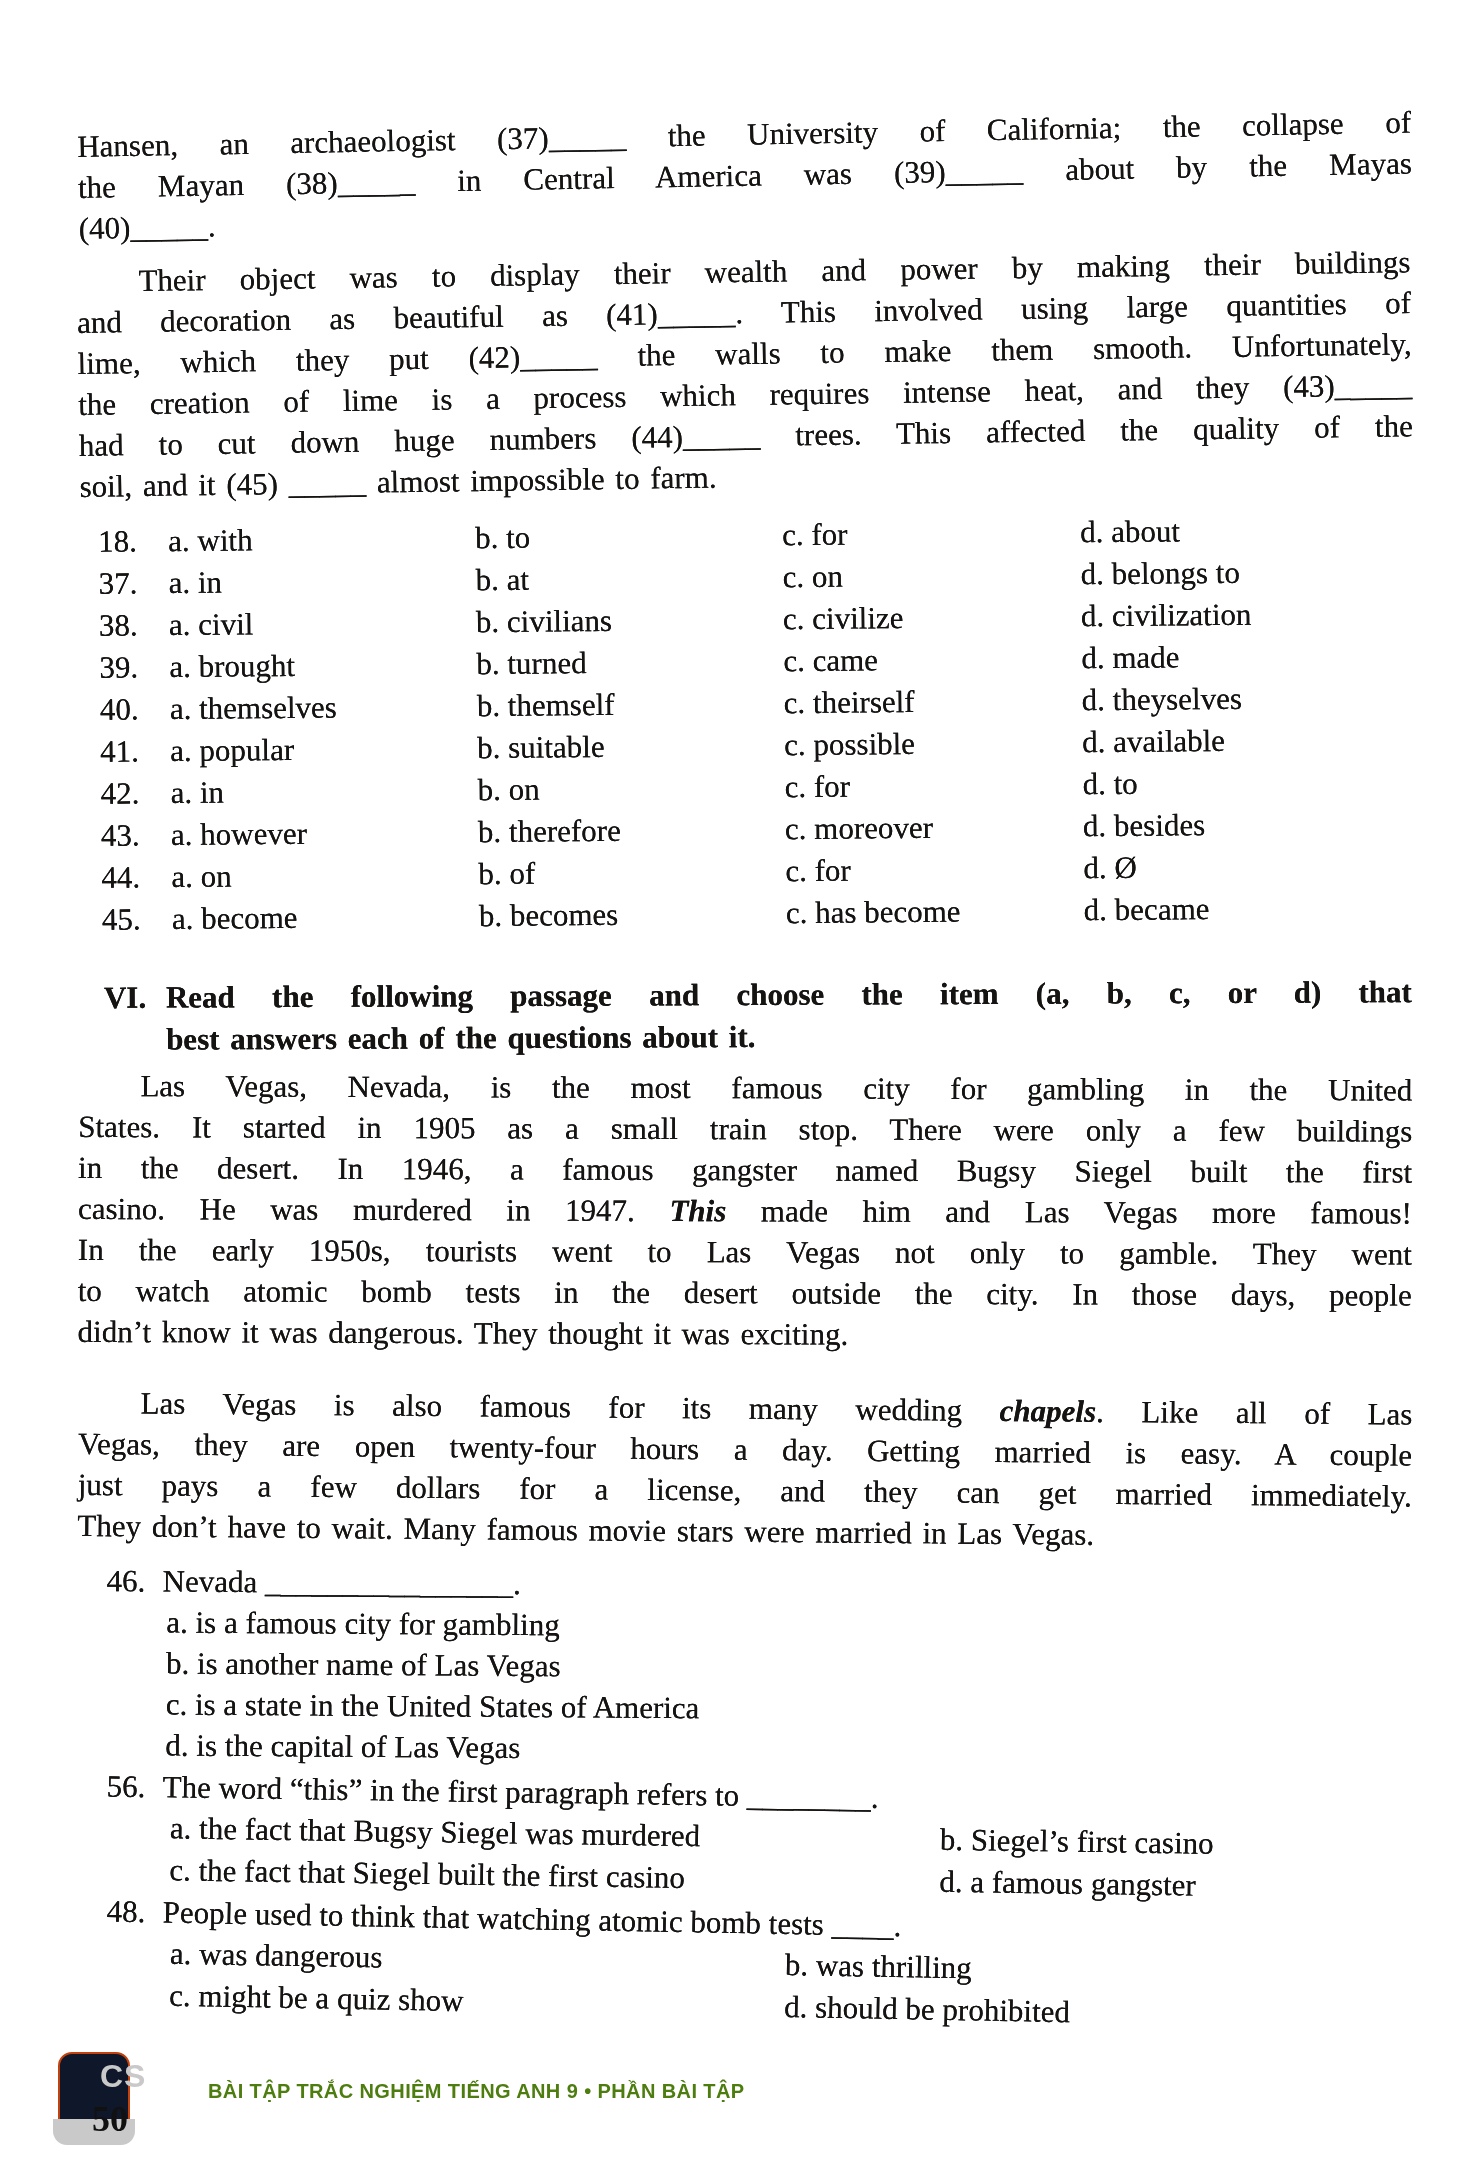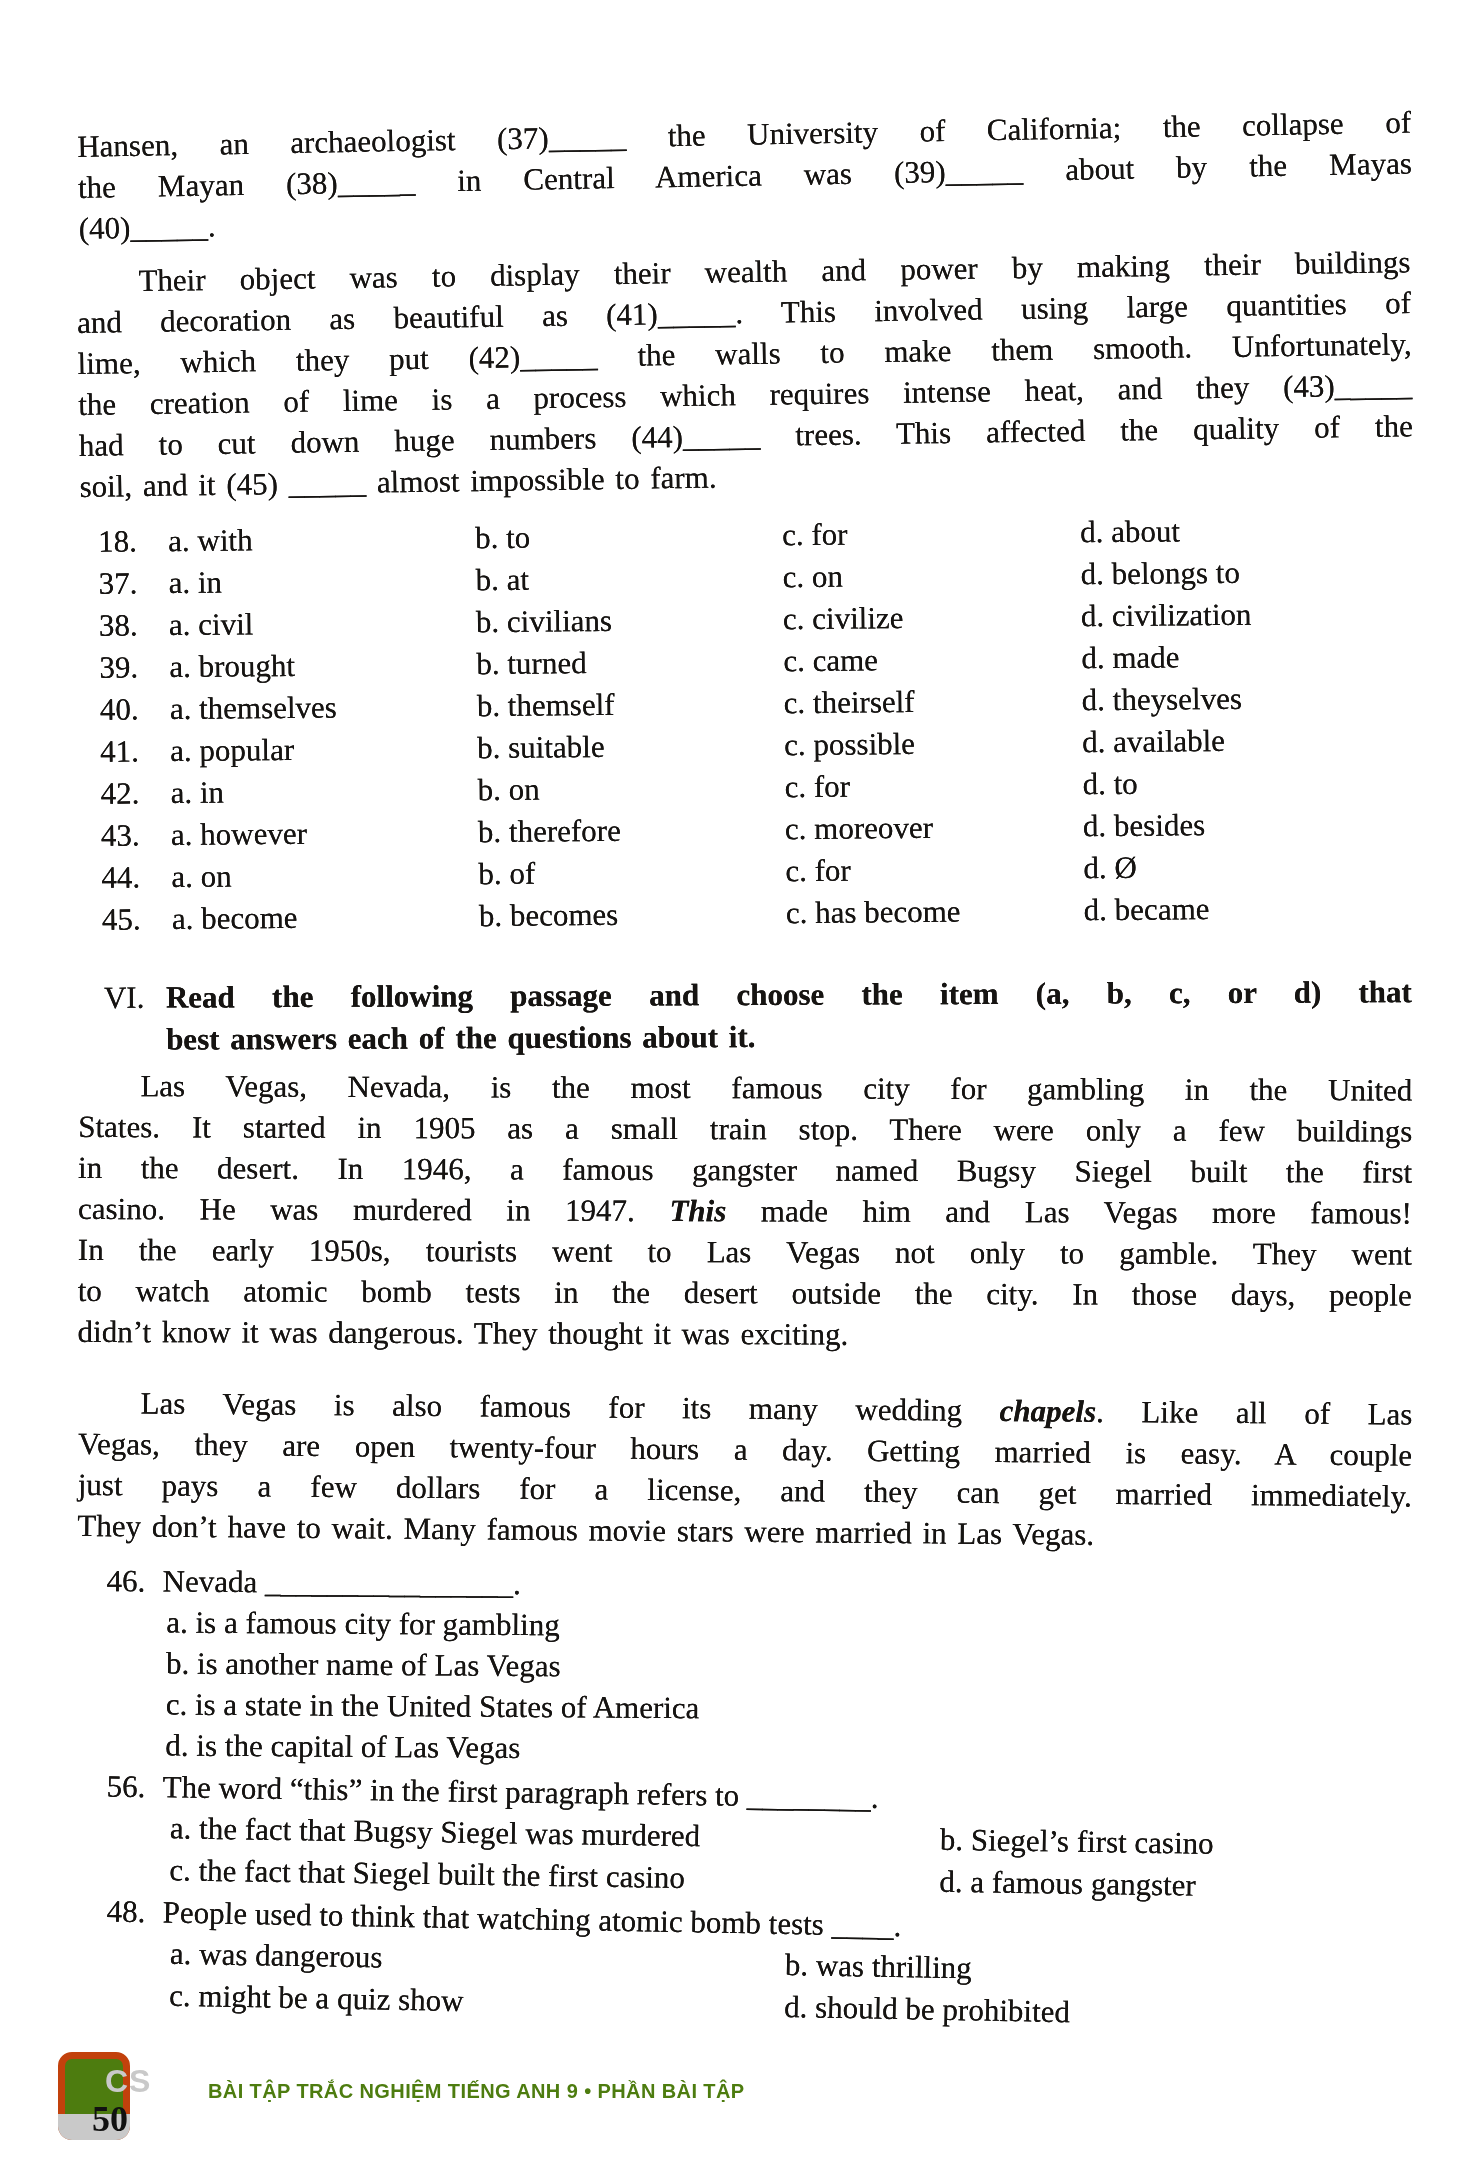--- a/index.html
+++ b/index.html
@@ -37,21 +37,21 @@
   .mc-row {
     display:grid; grid-template-columns:70px 307px 307px 298px auto;
     font-size:31px; line-height:42px; text-shadow:0 0 0.4px currentColor;
   }
   .mc-cell { white-space:nowrap; }
 
   
   .sec-heading { margin-top:36px; position:relative; padding-left:88px; }
   .sec-heading .tline { font-weight:bold; line-height:42px; }
   .vi-num {
-    position:absolute; left:26px; top:0; font-weight:normal;
+    position:absolute; left:26px; top:0; font-weight:bold;
     font-size:31px; line-height:42px; text-shadow:0 0 0.4px currentColor;
   }
 
   .passage1 { margin-top:4px; }
   .passage2 { margin-top:30px; }
 
   
   .questions { margin-top:14px; }
   .q-block { }
   .q-stem { display:flex; font-size:31px; line-height:41px; text-shadow:0 0 0.4px currentColor; padding-left:28px; }
@@ -65,22 +65,22 @@
   .opts-two .opt { white-space:nowrap; }
 
   
   .wm-text {
     position:absolute; left:148px; top:2076px; z-index:1;
     font-family:"Liberation Sans", sans-serif; font-size:54px;
     color:#c7c7c7; white-space:nowrap;
   }
   .cs-logo {
     position:absolute; left:58px; top:2052px; z-index:0;
-    width:72px; height:88px; border:7px solid #c2410c; border-radius:14px;
-    box-sizing:border-box; background:#4d7c0f;padding-left:40px;
+    width:72px; height:88px; border:2px solid #c2410c; border-radius:14px;
+    box-sizing:border-box; background:#0f172a;padding-left:40px;
   }
   .cs-text {
     display:block; text-align:center; margin-top:4px;
     font-family:"Liberation Sans", sans-serif; font-weight:bold;
     font-size:32px; color:#c9c9c9; letter-spacing:1px;
   }
   .cs-tab {
     position:absolute; left:-7px; right:-7px; bottom:-7px; height:26px;
     background:#c9c9c9; border-radius:0 0 14px 14px;
   }

